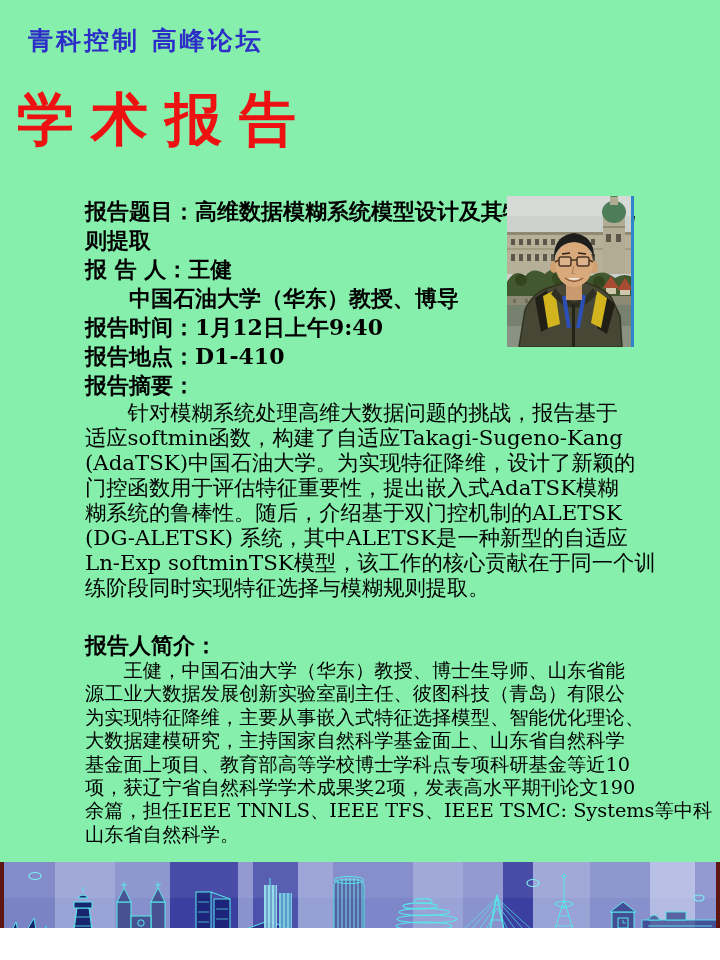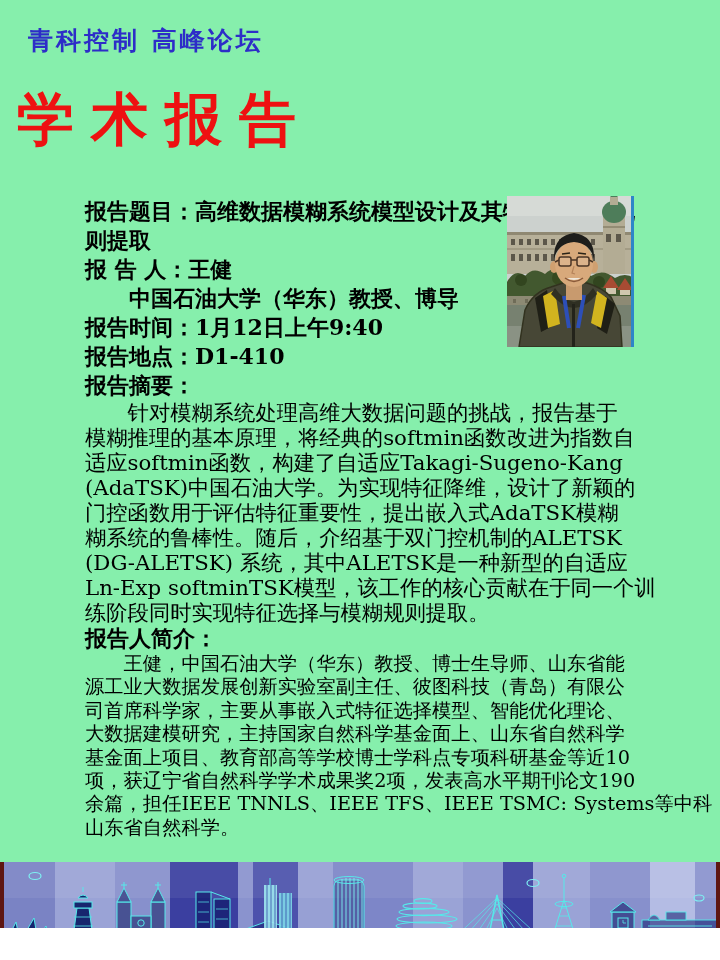--- a/index.html
+++ b/index.html
@@ -11,21 +11,21 @@
     position:absolute;left:28px;top:24px;
     font-size:25px;font-weight:bold;color:#2d2dc8;letter-spacing:3px;white-space:pre;
   }
   .page-title{
     position:absolute;left:0;right:0;top:82px;text-align:left;
     font-size:57px;font-weight:bold;color:#ee1111;letter-spacing:17px;text-indent:17px;white-space:pre;
   }
   .content{position:absolute;left:85px;top:197px;width:566px;}
   .info-line{font-size:22px;line-height:29px;font-weight:bold;white-space:pre;}
   .abstract-block .tline{font-size:21.3px;line-height:25px;white-space:pre;}
-  .bio-heading{font-size:22px;line-height:27px;font-weight:bold;white-space:pre;}
+  .bio-heading{font-size:22px;line-height:27px;font-weight:bold;white-space:pre;margin-top:32px;}
   .bio-block .tline{font-size:19.3px;line-height:23.4px;white-space:pre;}
   .speaker-photo{
     position:absolute;left:507px;top:196px;width:127px;height:151px;z-index:5;
   }
   .speaker-photo svg{display:block;}
   .skyline-banner{position:absolute;left:0;top:862px;width:720px;height:98px;}
   .skyline-banner svg{display:block;}
 </style>
 </head>
 <body>
@@ -39,34 +39,33 @@
   <div class="content">
     <div class="info-line"><span>报告题目：</span><span>高维数据模糊系统模型设计及其特征选择与规</span></div>
     <div class="info-line">则提取</div>
     <div class="info-line"><span>报 告 人：</span><span>王健</span></div>
     <div class="info-line">　　中国石油大学（华东）教授、博导</div>
     <div class="info-line"><span>报告时间：</span><span>1月12日上午9:40</span></div>
     <div class="info-line"><span>报告地点：</span><span>D1-410</span></div>
     <div class="info-line">报告摘要：</div>
     <div class="abstract-block">
         <div class="tline">　　针对模糊系统处理高维大数据问题的挑战，报告基于</div>
-        <div class="tline">模糊推理的基本原理，将经典的softmin函数改进为指数自</div>
         <div class="tline">适应softmin函数，构建了自适应Takagi-Sugeno-Kang</div>
         <div class="tline">(AdaTSK)中国石油大学。为实现特征降维，设计了新颖的</div>
         <div class="tline">门控函数用于评估特征重要性，提出嵌入式AdaTSK模糊</div>
         <div class="tline">糊系统的鲁棒性。随后，介绍基于双门控机制的ALETSK</div>
         <div class="tline">(DG-ALETSK) 系统，其中ALETSK是一种新型的自适应</div>
         <div class="tline">Ln-Exp softminTSK模型，该工作的核心贡献在于同一个训</div>
         <div class="tline">练阶段同时实现特征选择与模糊规则提取。</div>
       </div>
     <div class="bio-heading">报告人简介：</div>
     <div class="bio-block">
         <div class="tline">　　王健，中国石油大学（华东）教授、博士生导师、山东省能</div>
         <div class="tline">源工业大数据发展创新实验室副主任、彼图科技（青岛）有限公</div>
-        <div class="tline">司首席科学家，主要从事嵌入式特征选择模型、智能优化理论、</div>
+        <div class="tline">为实现特征降维，主要从事嵌入式特征选择模型、智能优化理论、</div>
         <div class="tline">大数据建模研究，主持国家自然科学基金面上、山东省自然科学</div>
         <div class="tline">基金面上项目、教育部高等学校博士学科点专项科研基金等近10</div>
         <div class="tline">项，获辽宁省自然科学学术成果奖2项，发表高水平期刊论文190</div>
         <div class="tline">余篇，担任IEEE TNNLS、IEEE TFS、IEEE TSMC: Systems等中科</div>
         <div class="tline">山东省自然科学。</div>
       </div>
   </div>
 
   <div class="speaker-photo">
     <svg width="127" height="151" viewBox="0 0 127 151" xmlns="http://www.w3.org/2000/svg">

